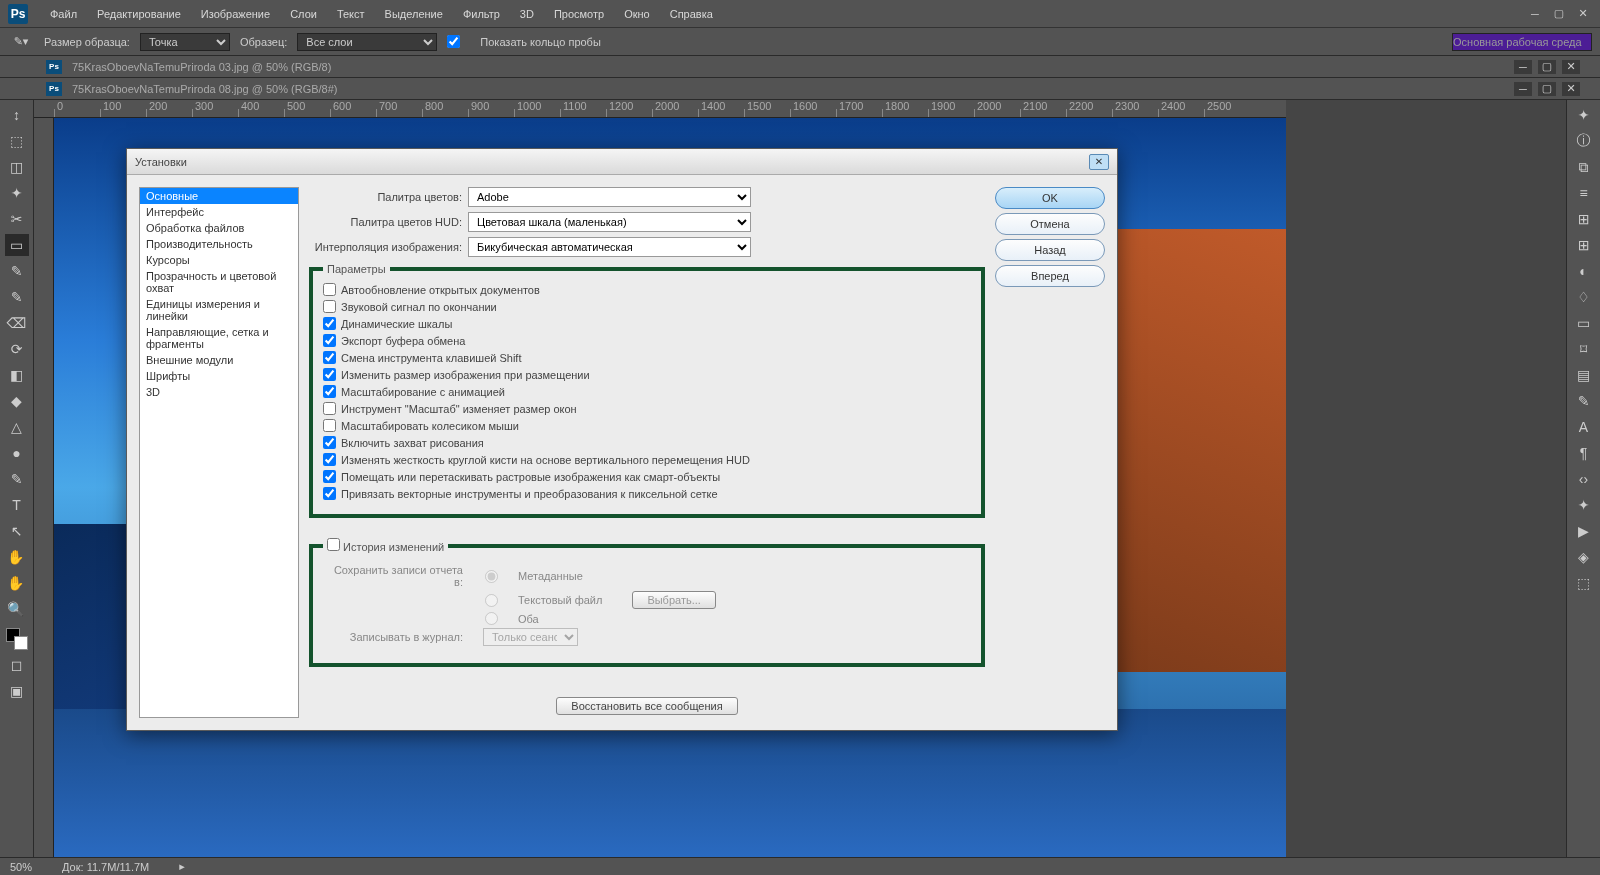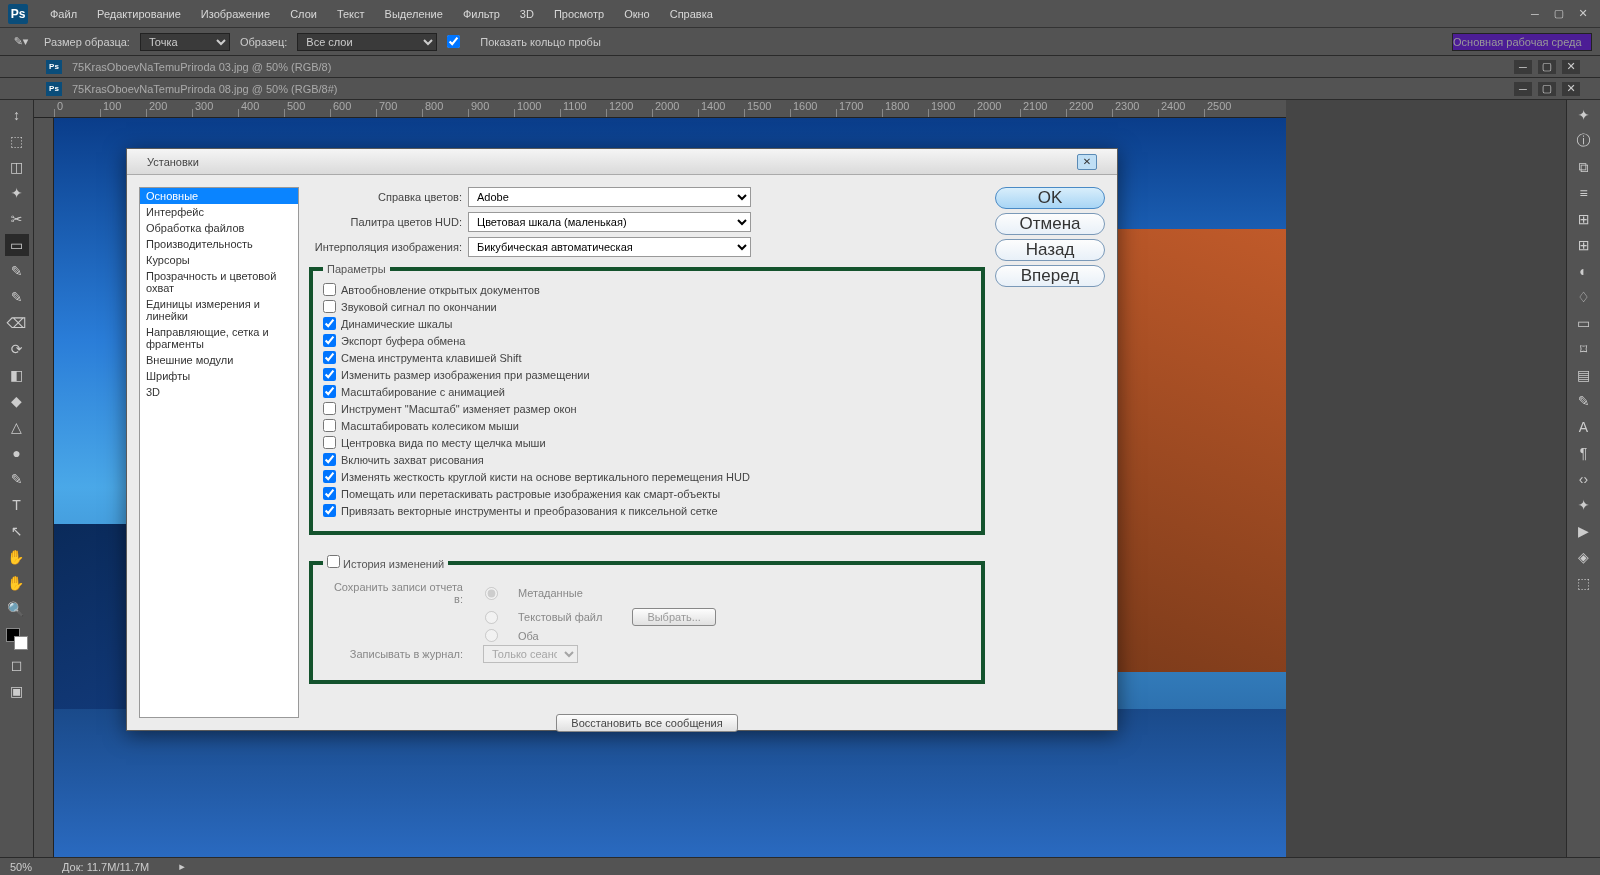--- a/index.html
+++ b/index.html
@@ -47,21 +47,21 @@
 .fg-water { position: absolute; bottom: 0; left: 0; right: 0; height: 20%; background: linear-gradient(#1a4a8a, #2a6ac0); }
 
 .rightbar { width: 34px; background: #535353; display: flex; flex-direction: column; align-items: center; padding-top: 4px; gap: 4px; border-left: 1px solid #2a2a2a; }
 .rightbar .t { width: 24px; height: 22px; display: flex; align-items: center; justify-content: center; color: #ccc; cursor: pointer; font-size: 14px; }
 
 
 .statusbar { height: 18px; background: #535353; border-top: 1px solid #2a2a2a; display: flex; align-items: center; color: #ccc; padding: 0 10px; gap: 30px; }
 
 
 .dialog { position: absolute; top: 148px; left: 126px; width: 992px; height: 583px; background: #ECECEC; border: 1px solid #5a5a5a; box-shadow: 0 4px 20px rgba(0,0,0,0.5); z-index: 100; }
-.dlg-title { height: 26px; background: linear-gradient(#f5f5f5, #dadada); border-bottom: 1px solid #aaa; display: flex; align-items: center; padding: 0 20px; color: #444; }
+.dlg-title { height: 26px; background: linear-gradient(#f5f5f5, #dadada); border-bottom: 1px solid #aaa; display: flex; align-items: center; padding: 0 8px; color: #444; }
 .dlg-title .close { margin-left: auto; width: 20px; height: 16px; background: #c0dff5; border: 1px solid #5a8ab5; display: flex; align-items: center; justify-content: center; color: #333; cursor: pointer; font-size: 10px; border-radius: 2px; }
 .dlg-body { display: flex; padding: 12px; gap: 10px; height: calc(100% - 26px); }
 .dlg-cats { width: 160px; border: 1px solid #999; background: #fff; }
 .dlg-cats .cat { padding: 2px 6px; cursor: pointer; color: #333; }
 .dlg-cats .cat.sel { background: #0a84ff; color: #fff; }
 .dlg-main { flex: 1; display: flex; flex-direction: column; }
 .dlg-settings { display: flex; flex-direction: column; gap: 5px; margin-bottom: 6px; }
 .setting-row { display: flex; align-items: center; gap: 6px; }
 .setting-row label { width: 153px; text-align: right; color: #444; }
 .setting-row select { width: 283px; border: 1px solid #999; background: #fff; padding: 2px 4px; font-size: 11px; }
@@ -70,21 +70,21 @@
 .chk-col { display: flex; flex-direction: column; gap: 4px; }
 .chk-row { display: flex; align-items: center; gap: 5px; color: #444; }
 .chk-row input[type=checkbox] { width: 13px; height: 13px; }
 .hist-row { display: flex; align-items: center; gap: 20px; color: #888; margin: 3px 0; }
 .hist-row label.l { width: 140px; text-align: right; }
 .hist-row input[type=radio] { margin-left: 2px; }
 .hist-row button, .restore-btn { border: 1px solid #888; background: linear-gradient(#fdfdfd,#e0e0e0); padding: 2px 14px; border-radius: 3px; cursor: pointer; font-size: 11px; color: #444; }
 .hist-row select { border: 1px solid #aaa; padding: 1px 4px; font-size: 11px; width: 95px; color: #888; }
 .center { display: flex; justify-content: center; margin-top: 10px; }
 .dlg-buttons { width: 110px; display: flex; flex-direction: column; gap: 4px; }
-.dlg-buttons button { height: 22px; border: 1px solid #7a99b8; background: linear-gradient(#fdfdfd,#e8f0f8); border-radius: 11px; cursor: pointer; font-size: 17px; color: #333; }
+.dlg-buttons button { height: 22px; border: 1px solid #7a99b8; background: linear-gradient(#fdfdfd,#e8f0f8); border-radius: 11px; cursor: pointer; font-size: 11px; color: #333; }
 .dlg-buttons button.primary { background: linear-gradient(#d8eefb, #a8d5f5); border-color: #4a8ac5; }
 </style>
 </head>
 <body>
 
 <div class="menubar">
   <div class="ps-logo">Ps</div>
   <div class="menu-item">Файл</div>
   <div class="menu-item">Редактирование</div>
   <div class="menu-item">Изображение</div>
@@ -301,21 +301,21 @@
         <div class="cat">Единицы измерения и линейки</div>
         <div class="cat">Направляющие, сетка и фрагменты</div>
         <div class="cat">Внешние модули</div>
         <div class="cat">Шрифты</div>
         <div class="cat">3D</div>
       </div>
 
     <div class="dlg-main">
       <div class="dlg-settings">
         <div class="setting-row">
-          <label>Справка цветов:</label>
+          <label>Палитра цветов:</label>
           <select><option>Adobe</option></select>
         </div>
         <div class="setting-row">
           <label>Палитра цветов HUD:</label>
           <select><option>Цветовая шкала (маленькая)</option></select>
         </div>
         <div class="setting-row">
           <label>Интерполяция изображения:</label>
           <select><option>Бикубическая автоматическая</option></select>
         </div>
@@ -352,24 +352,20 @@
               <input type="checkbox" checked="" style="">
               <span>Масштабирование с анимацией</span>
             </div>
             <div class="chk-row">
               <input type="checkbox" style="">
               <span>Инструмент "Масштаб" изменяет размер окон</span>
             </div>
             <div class="chk-row">
               <input type="checkbox" style="">
               <span>Масштабировать колесиком мыши</span>
-            </div>
-            <div class="chk-row">
-              <input type="checkbox" style="">
-              <span>Центровка вида по месту щелчка мыши</span>
             </div>
             <div class="chk-row">
               <input type="checkbox" checked="" style="">
               <span>Включить захват рисования</span>
             </div>
             <div class="chk-row">
               <input type="checkbox" checked="" style="">
               <span>Изменять жесткость круглой кисти на основе вертикального перемещения HUD</span>
             </div>
             <div class="chk-row">

